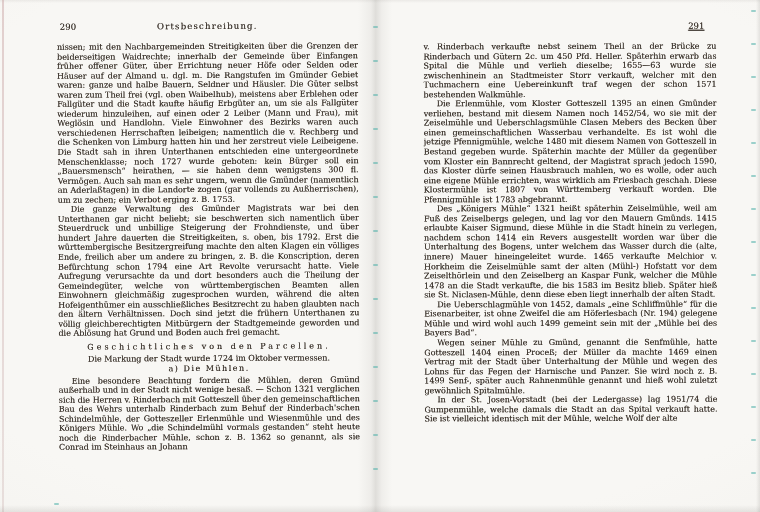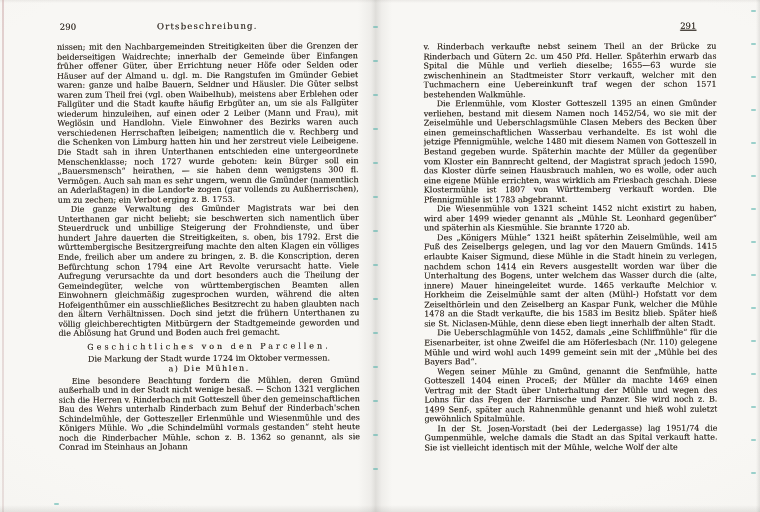--- a/index.html
+++ b/index.html
@@ -49,21 +49,21 @@
     font-size:8px;line-height:9.55px;
     text-align:justify;
     text-shadow:0 0 .35px rgba(52,42,32,.65);
   }
   .page-left{left:58px;width:301px;transform:rotate(-0.3deg);}
   .page-right{left:424px;width:293px;transform:rotate(-0.15deg);}
   .header{position:relative;height:11px;margin-bottom:9px;font-size:8.5px;}
   .header .running{display:block;text-align:center;letter-spacing:1.2px;}
   .header .pagenum{position:absolute;top:0;}
   .page-left .pagenum{left:3px;}
-  .page-right .pagenum{right:20px;text-decoration:underline;}
+  .page-right .pagenum{right:12px;text-decoration:underline;}
   p.body{margin:0;}
   p.indent{text-indent:13px;}
   .section-heading{
     font-size:8px;font-weight:normal;text-align:center;
     letter-spacing:3px;margin:4px 0 2px;white-space:nowrap;
   }
   .center-line{text-align:center;margin:0 0 1px;}
   .subsection-heading{
     font-size:8px;font-weight:normal;text-align:center;
     letter-spacing:1.5px;margin:1px 0 2px;
@@ -96,23 +96,22 @@
     <h4 class="subsection-heading">a) Die Mühlen.</h4>
     <p class="body indent">Eine besondere Beachtung fordern die Mühlen, deren Gmünd außerhalb und in der Stadt nicht wenige besaß. — Schon 1321 verglichen sich die Herren v. Rinderbach mit Gotteszell über den gemeinschaftlichen Bau des Wehrs unterhalb Rinderbach zum Behuf der Rinderbach'schen Schindelmühle, der Gotteszeller Erlenmühle und Wiesenmühle und des Königers Mühle. Wo „die Schindelmühl vormals gestanden“ steht heute noch die Rinderbacher Mühle, schon z. B. 1362 so genannt, als sie Conrad im Steinhaus an Johann</p>
   </div>
 
   <div class="page page-right">
     <div class="header">
       <span class="pagenum">291</span>
     </div>
     <p class="body">v. Rinderbach verkaufte nebst seinem Theil an der Brücke zu Rinderbach und Gütern 2c. um 450 Pfd. Heller. Späterhin erwarb das Spital die Mühle und verlieh dieselbe; 1655—63 wurde sie zwischenhinein an Stadtmeister Storr verkauft, welcher mit den Tuchmachern eine Uebereinkunft traf wegen der schon 1571 bestehenden Walkmühle.</p>
     <p class="body indent">Die Erlenmühle, vom Kloster Gotteszell 1395 an einen Gmünder verliehen, bestand mit diesem Namen noch 1452/54, wo sie mit der Zeiselmühle und Ueberschlagsmühle Clasen Mebers des Becken über einen gemeinschaftlichen Wasserbau verhandelte. Es ist wohl die jetzige Pfennigmühle, welche 1480 mit diesem Namen von Gotteszell in Bestand gegeben wurde. Späterhin machte der Müller da gegenüber vom Kloster ein Bannrecht geltend, der Magistrat sprach jedoch 1590, das Kloster dürfe seinen Hausbrauch mahlen, wo es wolle, oder auch eine eigene Mühle errichten, was wirklich am Friesbach geschah. Diese Klostermühle ist 1807 von Württemberg verkauft worden. Die Pfennigmühle ist 1783 abgebrannt.</p>
-    <p class="body indent">Die Wiesenmühle von 1321 scheint 1452 nicht existirt zu haben, wird aber 1499 wieder genannt als „Mühle St. Leonhard gegenüber“ und späterhin als Kiesmühle. Sie brannte 1720 ab.</p>
     <p class="body indent">Des „Königers Mühle“ 1321 heißt späterhin Zeiselmühle, weil am Fuß des Zeiselbergs gelegen, und lag vor den Mauern Gmünds. 1415 erlaubte Kaiser Sigmund, diese Mühle in die Stadt hinein zu verlegen, nachdem schon 1414 ein Revers ausgestellt worden war über die Unterhaltung des Bogens, unter welchem das Wasser durch die (alte, innere) Mauer hineingeleitet wurde. 1465 verkaufte Melchior v. Horkheim die Zeiselmühle samt der alten (Mühl-) Hofstatt vor dem Zeiselthörlein und den Zeiselberg an Kaspar Funk, welcher die Mühle 1478 an die Stadt verkaufte, die bis 1583 im Besitz blieb. Später hieß sie St. Niclasen-Mühle, denn diese eben liegt innerhalb der alten Stadt.</p>
-    <p class="body indent">Die Ueberschlagmühle von 1452, damals „eine Schliffmühle“ für die Eisenarbeiter, ist ohne Zweifel die am Höferlesbach (Nr. 110) gelegene Mühle und wird wohl auch 1499 gemeint sein mit der „Mühle bei des Bayers Bad“.</p>
+    <p class="body indent">Die Ueberschlagmühle von 1452, damals „eine Schliffmühle“ für die Eisenarbeiter, ist ohne Zweifel die am Höferlesbach (Nr. 194) gelegene Mühle und wird wohl auch 1499 gemeint sein mit der „Mühle bei des Bayers Bad“.</p>
     <p class="body indent">Wegen seiner Mühle zu Gmünd, genannt die Senfmühle, hatte Gotteszell 1404 einen Proceß; der Müller da machte 1469 einen Vertrag mit der Stadt über Unterhaltung der Mühle und wegen des Lohns für das Fegen der Harnische und Panzer. Sie wird noch z. B. 1499 Senf-, später auch Rahnenmühle genannt und hieß wohl zuletzt gewöhnlich Spitalmühle.</p>
     <p class="body indent">In der St. Josen-Vorstadt (bei der Ledergasse) lag 1951/74 die Gumpenmühle, welche damals die Stadt an das Spital verkauft hatte. Sie ist vielleicht identisch mit der Mühle, welche Wolf der alte</p>
   </div>
 
   <div id="artifacts">
       <div class="artifact" style="left: 751px; top: 10px;"></div>
       <div class="artifact" style="left: 751px; top: 43px;"></div>
       <div class="artifact" style="left: 751px; top: 76px;"></div>
       <div class="artifact" style="left: 751px; top: 109px;"></div>
       <div class="artifact" style="left: 751px; top: 142px;"></div>

